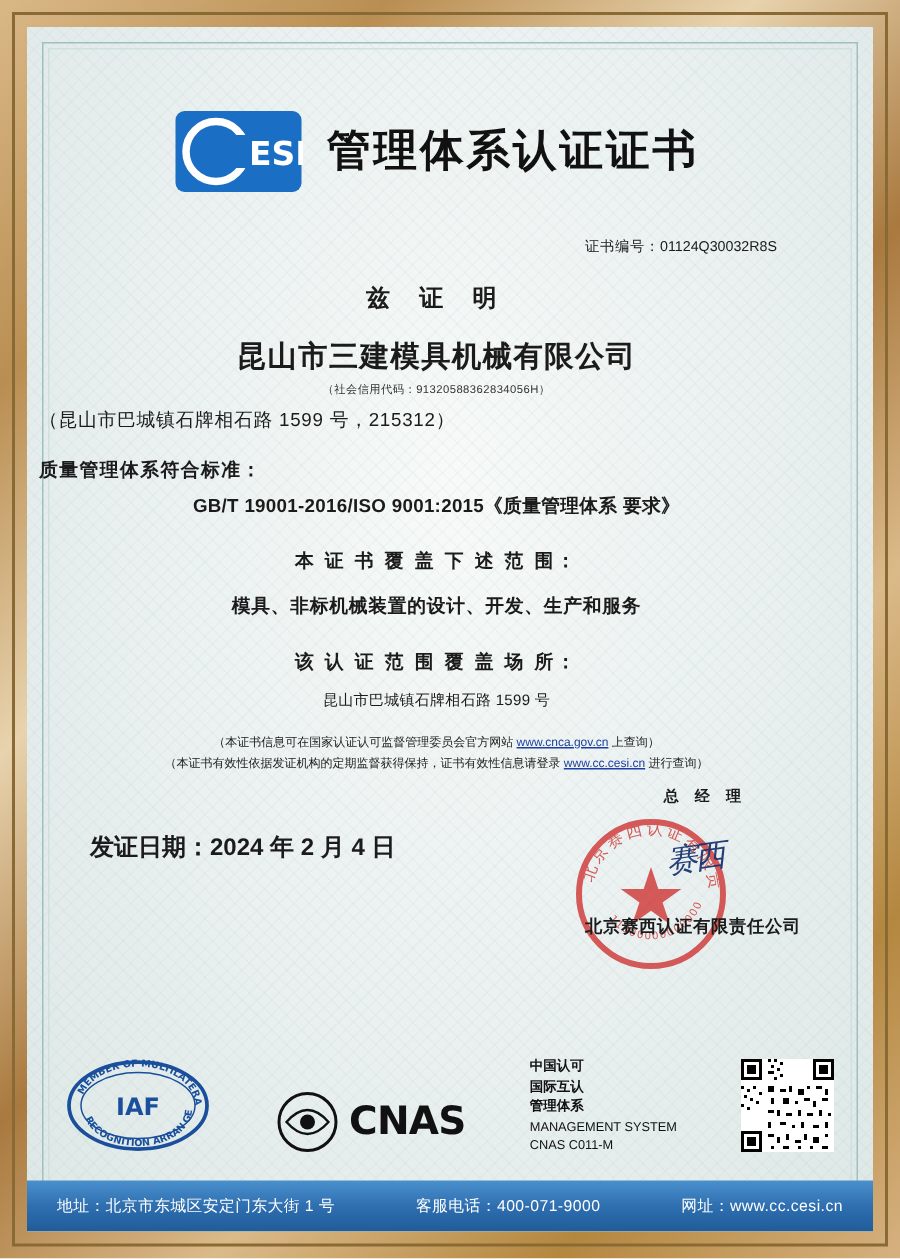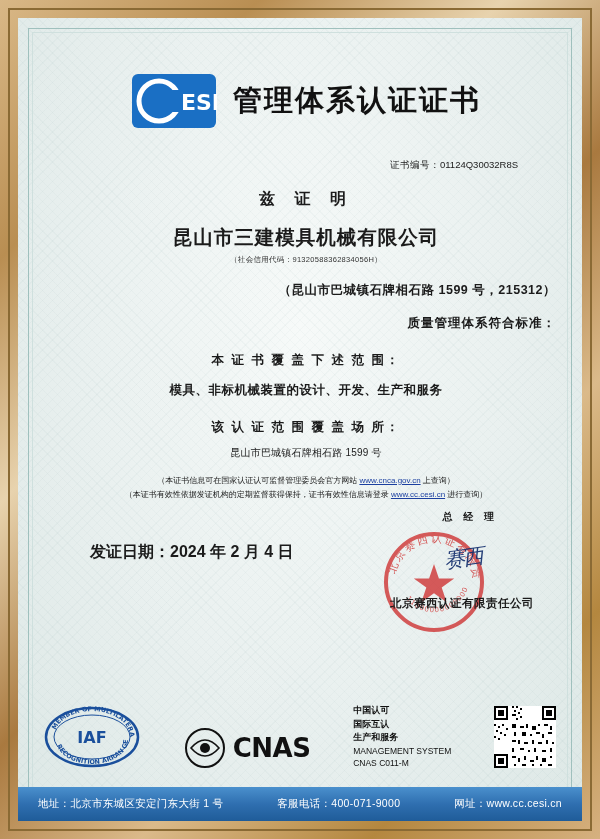--- a/index.html
+++ b/index.html
@@ -58,21 +58,21 @@
   .inner-border2 {
     position: absolute;
     left: 14px; top: 14px; right: 14px; bottom: 14px;
     border: 1px solid #cfe0de;
     box-sizing: border-box;
     pointer-events: none;
   }
   .content {
     position: absolute;
     left: 0; top: 0; right: 0; bottom: 0;
-    padding: 22px 26px 6px 38px;
+    padding: 22px 26px 6px 8px;
     box-sizing: border-box;
     color: #1b1b1b;
   }
 
   
   .header {
     display: flex;
     align-items: center;
     justify-content: center;
     gap: 16px;
@@ -123,28 +123,28 @@
     letter-spacing: 1px;
   }
   .credit-code {
     text-align: center;
     margin-top: 4px;
     font-size: 7.5px;
     color: #333;
     letter-spacing: 0.3px;
   }
   .address {
-    text-align: right;
-    margin-top: 17px;
-    font-size: 12.5px;
-    font-weight: bold;
+    text-align: left;
+    margin-top: 7px;
+    font-size: 12.5px;
+    font-weight: normal;
     letter-spacing: 0.5px;
   }
   .std-line {
-    text-align: right;
+    text-align: left;
     margin-top: 16px;
     font-size: 12.5px;
     font-weight: bold;
     letter-spacing: 1px;
   }
   .std-value {
     text-align: center;
     margin-top: 7px;
     font-size: 12.5px;
     font-weight: bold;
@@ -317,20 +317,21 @@
           <span class="lbl">证书编号：</span><span class="val">01124Q30032R8S</span>
         </div>
       </div>
 
       <div class="zizhengming">兹 证 明</div>
       <div class="company">昆山市三建模具机械有限公司</div>
       <div class="credit-code">（社会信用代码：91320588362834056H）</div>
       <div class="address">（昆山市巴城镇石牌相石路 1599 号，215312）</div>
 
       <div class="std-line">质量管理体系符合标准：</div>
+      <div class="std-value">GB/T 19001-2016/ISO 9001:2015《质量管理体系 要求》</div>
 
       <div class="scope-head">本 证 书 覆 盖 下 述 范 围：</div>
       <div class="scope-body">模具、非标机械装置的设计、开发、生产和服务</div>
 
       <div class="site-head">该 认 证 范 围 覆 盖 场 所：</div>
       <div class="site-body">昆山市巴城镇石牌相石路 1599 号</div>
 
       <div class="notes">
         <div>（本证书信息可在国家认证认可监督管理委员会官方网站 <span class="link">www.cnca.gov.cn</span> 上查询）</div>
         <div>（本证书有效性依据发证机构的定期监督获得保持，证书有效性信息请登录 <span class="link">www.cc.cesi.cn</span> 进行查询）</div>
@@ -388,21 +389,21 @@
             <circle cx="22" cy="22" r="19" fill="none" stroke="#111" stroke-width="2"></circle>
             <path d="M8 22 Q22 6 36 22 Q22 38 8 22 Z" fill="none" stroke="#111" stroke-width="1.6"></path>
             <circle cx="22" cy="22" r="5" fill="#111"></circle>
           </svg>
           <div class="cnas-text">CNAS</div>
         </div>
 
         <div class="cnas-right">
           <div class="cnas-cn">中国认可</div>
           <div class="cnas-cn">国际互认</div>
-          <div class="cnas-cn">生产和服务</div>
+          <div class="cnas-cn">管理体系</div>
           <div>MANAGEMENT SYSTEM</div>
           <div>CNAS C011-M</div>
         </div>
 
         <div class="qr">
           <svg width="62" height="62" viewBox="0 0 31 31" shape-rendering="crispEdges" xmlns="http://www.w3.org/2000/svg">
             <rect width="31" height="31" fill="#fff"></rect>
             <g fill="#000">
               <rect x="0" y="0" width="7" height="7"></rect>
                 <rect x="1" y="1" width="5" height="5" fill="#fff"></rect>

